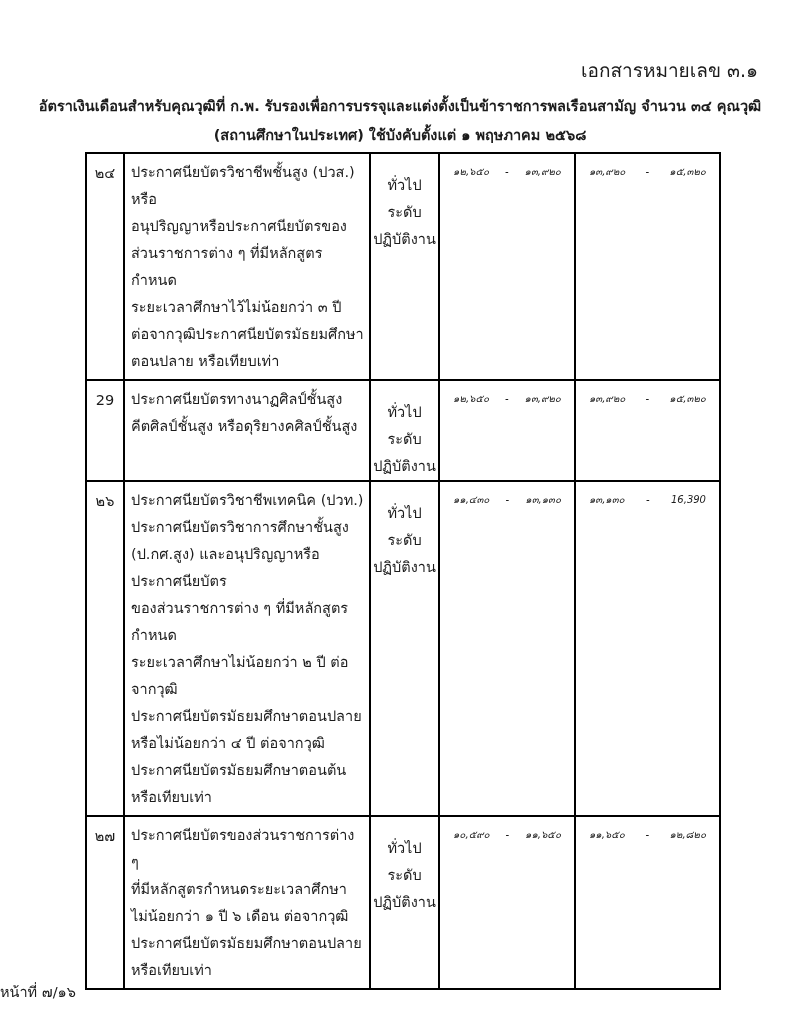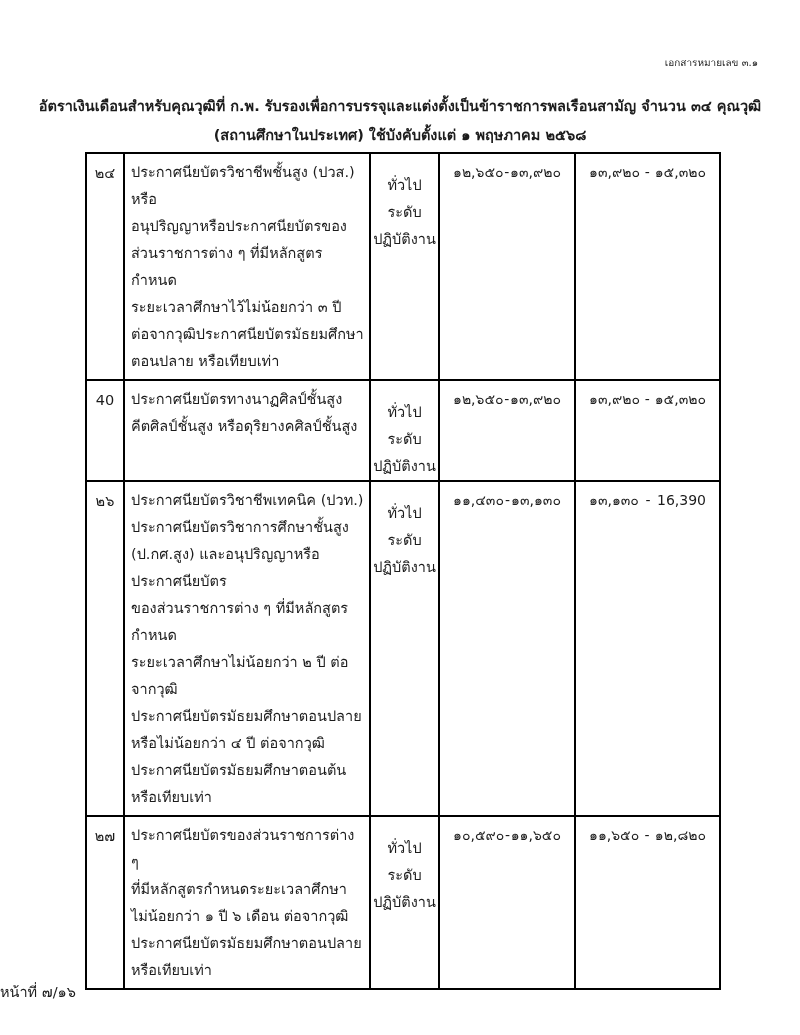--- a/index.html
+++ b/index.html
@@ -9,21 +9,21 @@
     width: 800px;
     height: 1035px;
     font-family: "DejaVu Sans", "Liberation Sans", sans-serif;
     color: #1c1c1c;
     overflow: hidden;
   }
   .doc-number {
     position: absolute;
     top: 55px;
     right: 42px;
-    font-size: 10px;
+    font-size: 19px;
   }
   .page-title {
     position: absolute;
     top: 92px;
     left: 0;
     width: 100%;
     text-align: center;
     font-weight: bold;
     font-size: 14.5px;
     line-height: 29px;
@@ -71,22 +71,23 @@
     padding-top: 18px;
     line-height: 27px;
     white-space: pre-line;
   }
   .salary-cell { padding: 0; }
   .salary-range {
     display: flex;
     justify-content: space-between;
     align-items: baseline;
     padding: 8px 13px 0 13px;
-    font-size: 14px;
+    font-size: 10px;
     line-height: 20px;
+    font-style: italic;
   }
   .page-footer {
     position: absolute;
     top: 980px;
     left: 0;
     width: 100%;
     text-align: left;
     font-size: 14.5px;
   }
 </style>
@@ -129,21 +130,21 @@
       <td class="salary-cell">
         <div class="salary-range">
           <span>๑๓,๙๒๐</span>
           <span>-</span>
           <span>๑๕,๓๒๐</span>
         </div>
       </td>
     </tr>
 
     <tr class="row-25">
-      <td class="no-cell">40</td>
+      <td class="no-cell">29</td>
       <td class="qual-cell">ประกาศนียบัตรทางนาฏศิลป์ชั้นสูง
 คีตศิลป์ชั้นสูง หรือดุริยางคศิลป์ชั้นสูง</td>
       <td class="type-cell">ทั่วไป
 ระดับ
 ปฏิบัติงาน</td>
       <td class="salary-cell">
         <div class="salary-range">
           <span>๑๒,๖๕๐</span>
           <span>-</span>
           <span>๑๓,๙๒๐</span>

